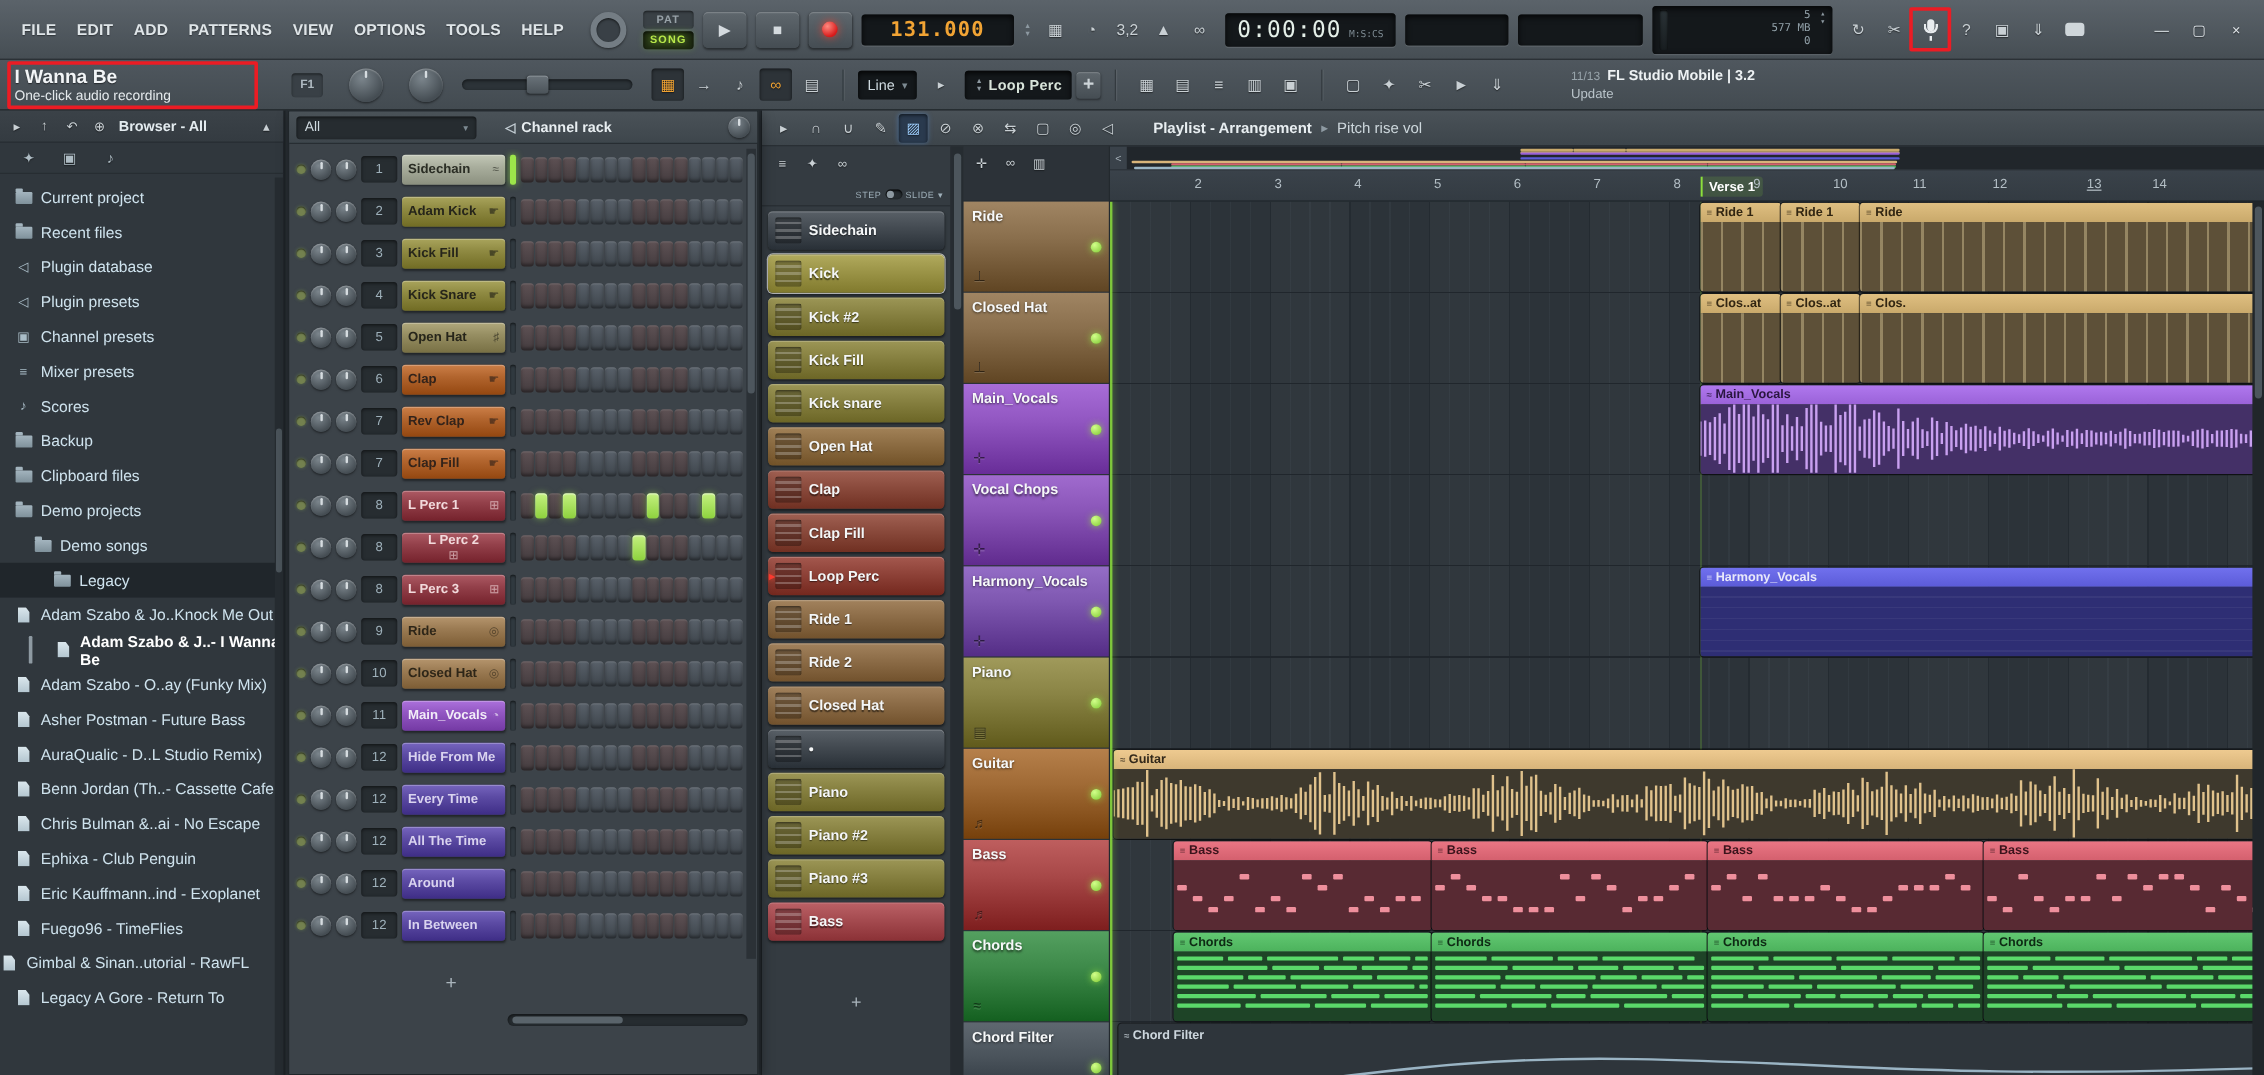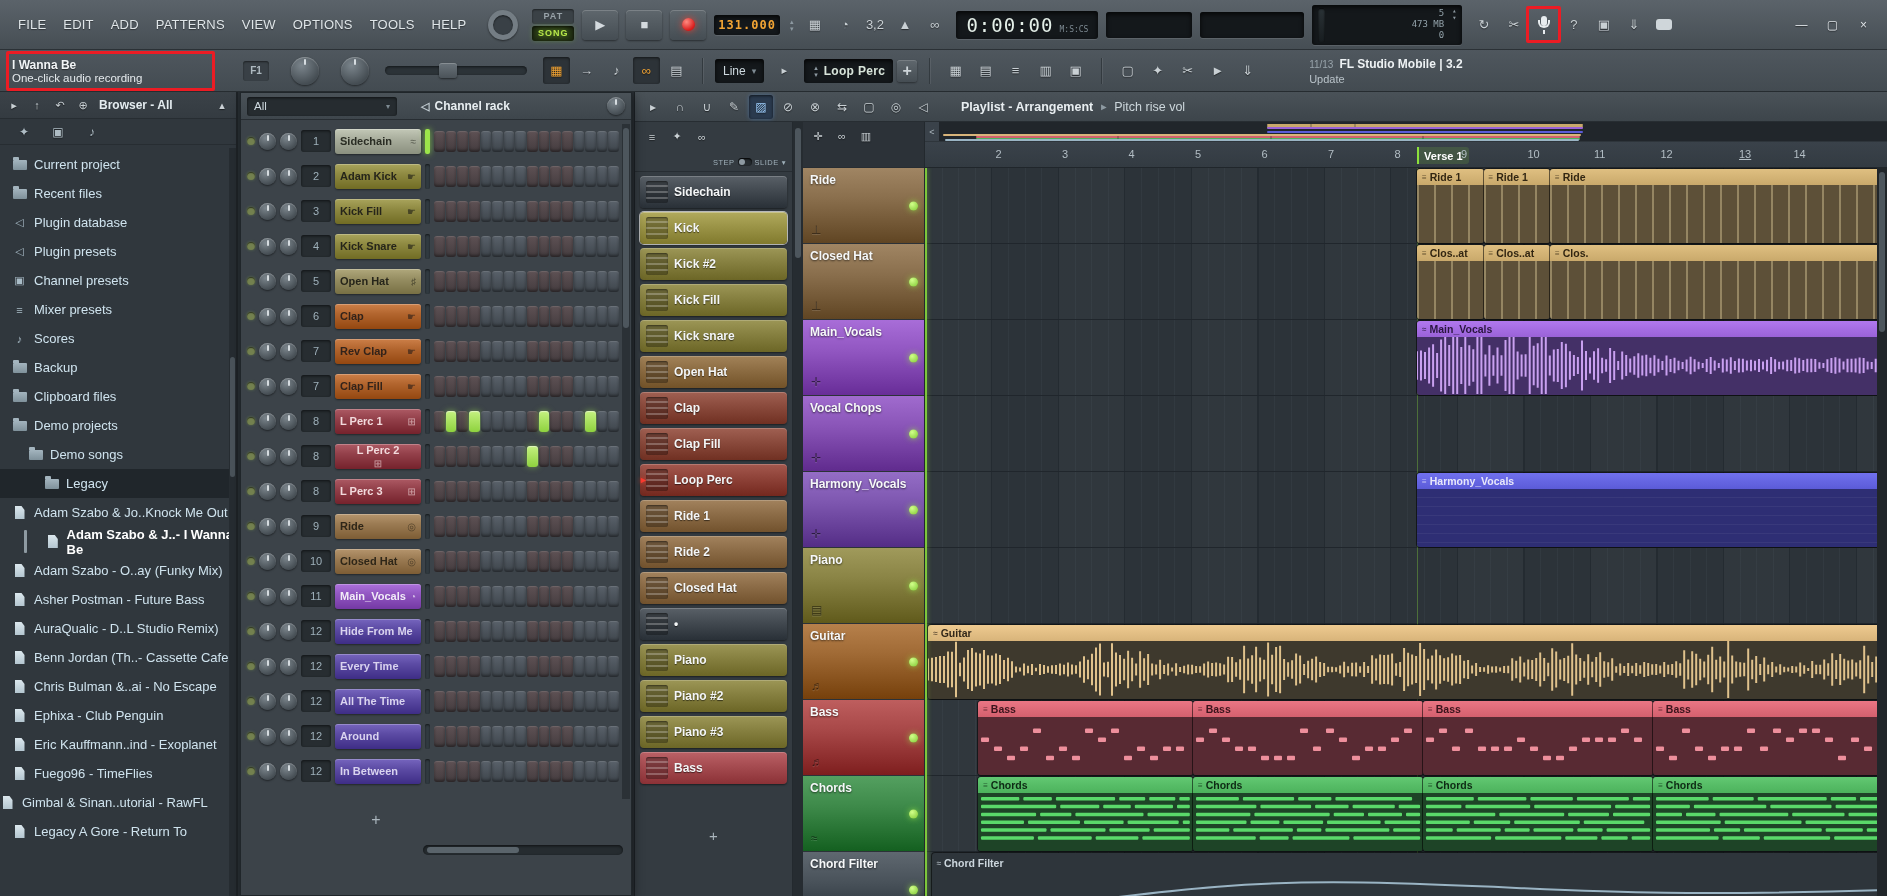--- a/index.html
+++ b/index.html
@@ -2,30 +2,30 @@
 <html><head>
 <meta charset="utf-8">
 <style>
 *{margin:0;padding:0;box-sizing:border-box;}
 html,body{background:#111417;}
 #app{position:relative;width:1887px;height:896px;overflow:hidden;background:#282e33;font-family:"Liberation Sans",sans-serif;color:#d0d6da;-webkit-font-smoothing:antialiased;}
 
 
 .topbar{position:absolute;left:0;top:0;width:100%;height:50px;background:linear-gradient(180deg,#5b636a,#464e54);border-bottom:1px solid #2b3136;display:flex;align-items:center;gap:8px;padding:0 10px;z-index:30;}
 .menubar{display:flex;gap:1px;}
-.menu-item{padding:5px 8px;font-size:13px;font-weight:normal;color:#dfe5e8;letter-spacing:.2px;text-shadow:0 1px 1px rgba(0,0,0,.4);cursor:default;}
+.menu-item{padding:5px 8px;font-size:13px;font-weight:bold;color:#dfe5e8;letter-spacing:.2px;text-shadow:0 1px 1px rgba(0,0,0,.4);cursor:default;}
 .logo-circle{width:30px;height:30px;border-radius:50%;border:5px solid #747d84;background:#394046;box-shadow:0 1px 2px rgba(0,0,0,.5), inset 0 1px 2px rgba(0,0,0,.6);margin:0 6px;}
 .patsong{display:flex;flex-direction:column;gap:2px;}
 .ps{width:42px;height:15px;border-radius:3px;font-size:9px;font-weight:bold;display:flex;align-items:center;justify-content:center;letter-spacing:1px;}
 .ps.pat{background:#3a4146;color:#98a2a8;box-shadow:inset 0 1px 2px rgba(0,0,0,.5);}
 .ps.song{background:#1e2a12;color:#b8e84a;text-shadow:0 0 6px rgba(160,230,70,.9);box-shadow:inset 0 1px 3px rgba(0,0,0,.7),0 0 5px rgba(140,220,60,.25);}
 .tbtn{width:36px;height:30px;border:none;border-radius:4px;background:linear-gradient(180deg,#5f676d,#454d53);box-shadow:0 1px 2px rgba(0,0,0,.45), inset 0 1px 0 rgba(255,255,255,.18);display:flex;align-items:center;justify-content:center;color:#d4dade;font-size:13px;cursor:default;}
 .rec-dot{width:13px;height:13px;border-radius:50%;background:radial-gradient(circle at 35% 30%,#ff8a80,#d81a1a 70%);box-shadow:0 0 7px rgba(255,60,40,.8);}
 .lcd{background:#14181b;border-radius:3px;box-shadow:inset 0 2px 5px rgba(0,0,0,.8),0 1px 0 rgba(255,255,255,.1);font-family:"DejaVu Sans Mono",monospace;}
-.tempo{padding:3px 4px;font-size:12px;font-weight:bold;color:#f2a434;letter-spacing:1px;}
+.tempo{padding:3px 24px;font-size:17px;font-weight:bold;color:#f2a434;letter-spacing:1px;}
 .spin{display:flex;flex-direction:column;font-size:7px;line-height:7px;color:#8d99a1;margin-left:2px;}
 .iconrow{display:flex;gap:3px;align-items:center;}
 .icon-btn{min-width:27px;height:27px;padding:0 4px;border-radius:3px;display:flex;align-items:center;justify-content:center;color:#c9d0d4;font-size:13px;cursor:default;position:relative;text-shadow:0 1px 1px rgba(0,0,0,.5);}
 .icon-btn.active{background:#2d3338;box-shadow:inset 0 1px 3px rgba(0,0,0,.6);color:#f0a232;}
 .icon-btn.sm{min-width:24px;height:24px;font-size:11px;}
 .timebox{display:flex;align-items:baseline;gap:6px;padding:3px 10px;}
 .timebox .t{font-size:19px;color:#e4efe8;letter-spacing:1px;}
 .timebox .u{font-size:8px;color:#7d8a92;}
 .meterbox{width:86px;height:26px;}
 .meterbox.b2{width:104px;}
@@ -39,21 +39,21 @@
 .mic-stem{position:absolute;left:7px;bottom:0;width:2px;height:4px;background:#e8ecef;}
 .bubble-ic{position:relative;width:16px;height:11px;border-radius:3px;background:#cfd6da;}
 .bubble-ic::after{content:"";position:absolute;left:3px;bottom:-4px;border:4px solid transparent;border-top-color:#cfd6da;border-left-width:2px;border-right-width:2px;}
 .win-ctl{display:flex;gap:4px;margin-left:4px;}
 .win-ctl .icon-btn{font-size:12px;color:#dfe4e8;}
 
 
 .toolbar2{position:absolute;left:0;top:50px;width:100%;height:42px;background:linear-gradient(180deg,#4f575e,#434b51);border-bottom:1px solid #262c30;display:flex;align-items:center;gap:8px;padding:0 8px;z-index:25;}
 .hint-wrap{position:relative;width:205px;height:36px;display:flex;flex-direction:column;justify-content:center;padding-left:4px;}
 .hint-wrap .red-box{inset:-2px;}
-.hint-t{font-size:12px;font-weight:bold;color:#f2f5f7;text-shadow:0 1px 1px rgba(0,0,0,.5);}
+.hint-t{font-size:16px;font-weight:bold;color:#f2f5f7;text-shadow:0 1px 1px rgba(0,0,0,.5);}
 .hint-s{font-size:11.5px;color:#e4e9ec;}
 .f1-badge{min-width:26px;height:20px;border-radius:3px;background:#394046;box-shadow:inset 0 1px 2px rgba(0,0,0,.5);display:flex;align-items:center;justify-content:center;font-size:10px;font-weight:bold;color:#aeb9c0;margin-left:22px;}
 .knob{width:18px;height:18px;border-radius:50%;background:radial-gradient(circle at 38% 30%,#7b858c,#454d53 72%);box-shadow:0 1px 2px rgba(0,0,0,.5), inset 0 1px 1px rgba(255,255,255,.25);position:relative;}
 .knob::after{content:"";position:absolute;left:50%;top:2px;width:2px;height:6px;background:#d6dce0;transform:translateX(-50%);border-radius:1px;}
 .knob.big{width:28px;height:28px;margin-left:14px;}
 .h-slider{width:142px;height:9px;border-radius:5px;background:#2c3338;box-shadow:inset 0 1px 3px rgba(0,0,0,.6);position:relative;margin:0 8px;}
 .h-slider .thumb{position:absolute;left:38%;top:-3px;width:18px;height:15px;border-radius:3px;background:linear-gradient(180deg,#6a737a,#4b5359);box-shadow:0 1px 2px rgba(0,0,0,.5), inset 0 1px 0 rgba(255,255,255,.2);}
 .select-box{display:flex;align-items:center;gap:6px;background:#14181b;border-radius:3px;box-shadow:inset 0 2px 4px rgba(0,0,0,.8);padding:3px 8px;height:24px;font-size:12px;color:#cfdae0;}
 .select-box .caret{font-size:9px;color:#7d8a92;}
 .patsel{display:flex;align-items:center;gap:4px;}
@@ -223,21 +223,21 @@
     <div class="lcd timebox">
       <span class="t">0:00:00</span>
       <span class="u">M:S:CS</span>
     </div>
     <div class="lcd meterbox"></div>
     <div class="lcd meterbox b2"></div>
     <div class="lcd membox">
       <div class="mem-meter"></div>
       <div class="mem-col">
         <span>5</span>
-        <span>473 MB</span>
+        <span>577 MB</span>
         <span>0</span>
       </div>
       <div class="spin">
           <span>▴</span>
           <span>▾</span>
         </div>
     </div>
     <div class="iconrow" id="right-icons">
         <div class="icon-btn">
           <span class="gl">↻</span>

